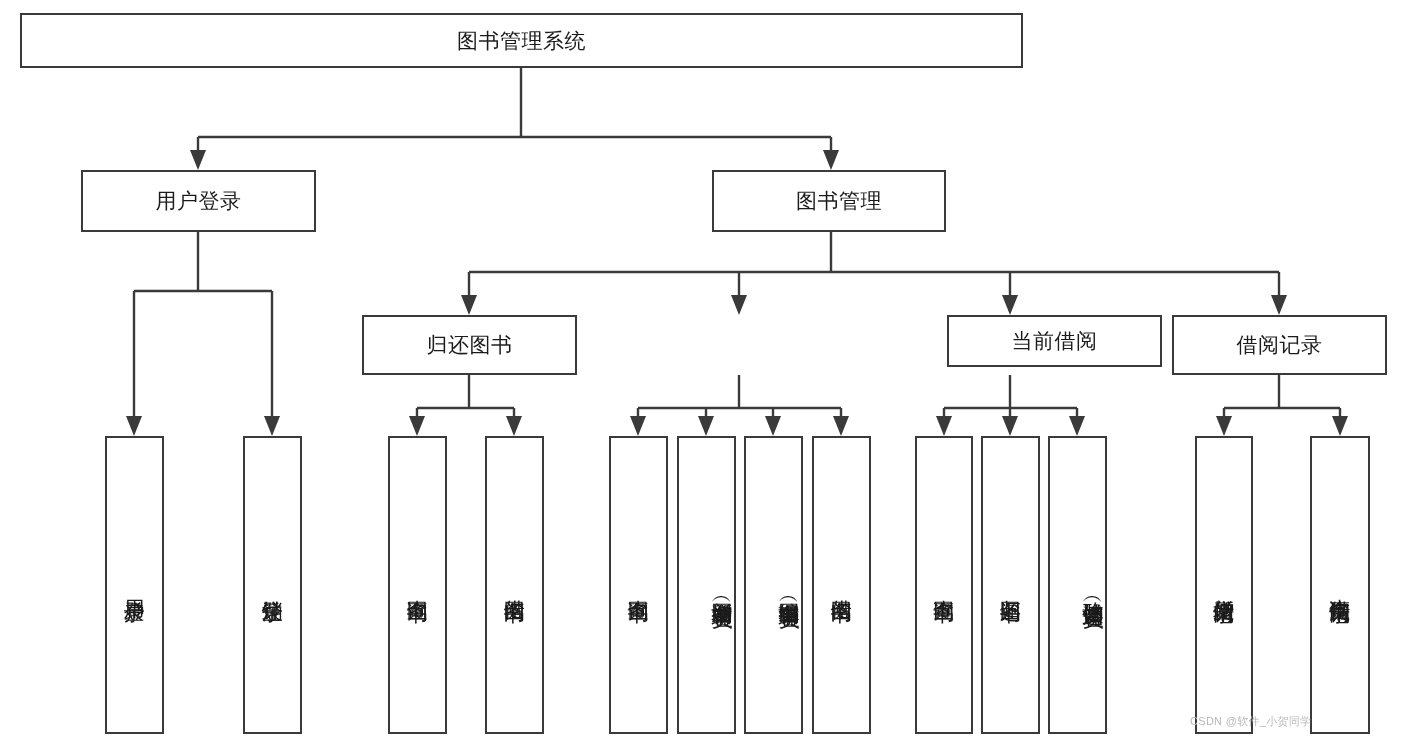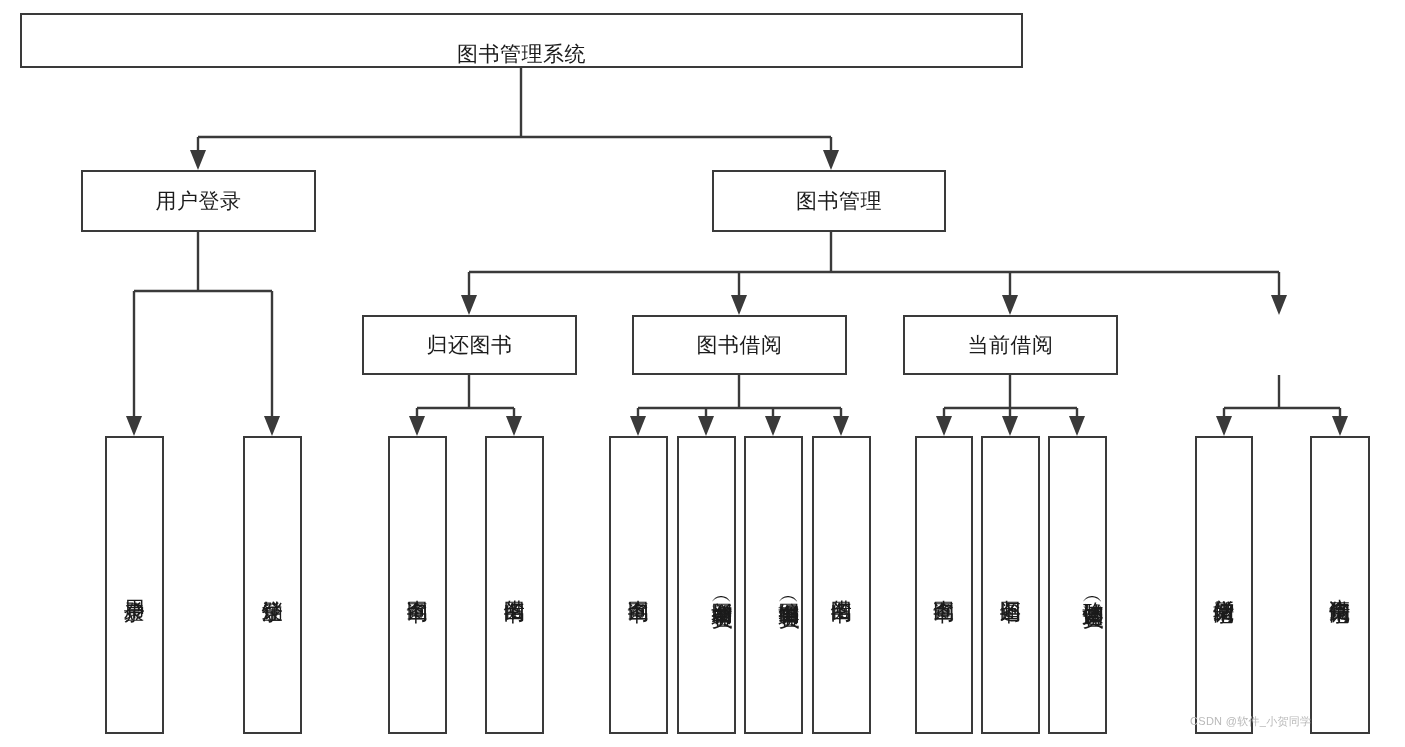--- a/index.html
+++ b/index.html
@@ -135,39 +135,39 @@
     <polygon points="1077,436 1069,416 1085,416" fill="#3a3a3a"></polygon>
 
     <path class="lk" d="M1279,375 L1279,408"></path>
     <path class="lk" d="M1224,408 L1340,408"></path>
     <path class="lk" d="M1224,408 L1224,424"></path>
     <path class="lk" d="M1340,408 L1340,424"></path>
     <polygon points="1224,436 1216,416 1232,416" fill="#3a3a3a"></polygon>
     <polygon points="1340,436 1332,416 1348,416" fill="#3a3a3a"></polygon>
   </svg>
 
-  <div class="node horiz" style="left:20px; top:13px; width:1003px; height:55px;align-items:flex-end;">
+  <div class="node horiz" style="left:20px; top:13px; width:1003px; height:55px;">
     <span class="lbl">图书管理系统</span>
   </div>
 
   <div class="node horiz" style="left:81px; top:170px; width:235px; height:62px;">
     <span class="lbl">用户登录</span>
   </div>
   <div class="node horiz" style="left:712px; top:170px; width:234px; height:62px;padding-left:20px;">
     <span class="lbl">图书管理</span>
   </div>
 
   <div class="node horiz" style="left:362px; top:315px; width:215px; height:60px;">
     <span class="lbl">归还图书</span>
   </div>
-  <div class="node horiz" style="left:632px; top:315px; width:215px; height:60px;">
-    <span class="lbl">图书借阅</span>
-  </div>
-  <div class="node horiz" style="left:903px; top:315px; width:215px; height:60px;text-align:right;">
+  <div class="node horiz" style="left:947px; top:315px; width:215px; height:52px;text-align:right;">
     <span class="lbl">当前借阅</span>
+  </div>
+  <div class="node horiz" style="left:1172px; top:315px; width:215px; height:60px;">
+    <span class="lbl">借阅记录</span>
   </div>
 
   <div class="node vert center-v" style="left:105px; top:436px; width:59px; height:298px;">
     <span class="lbl">用户登录</span>
   </div>
   <div class="node vert center-v" style="left:243px; top:436px; width:59px; height:298px;">
     <span class="lbl">注销登录</span>
   </div>
 
   <div class="node vert center-v" style="left:388px; top:436px; width:59px; height:298px;">

